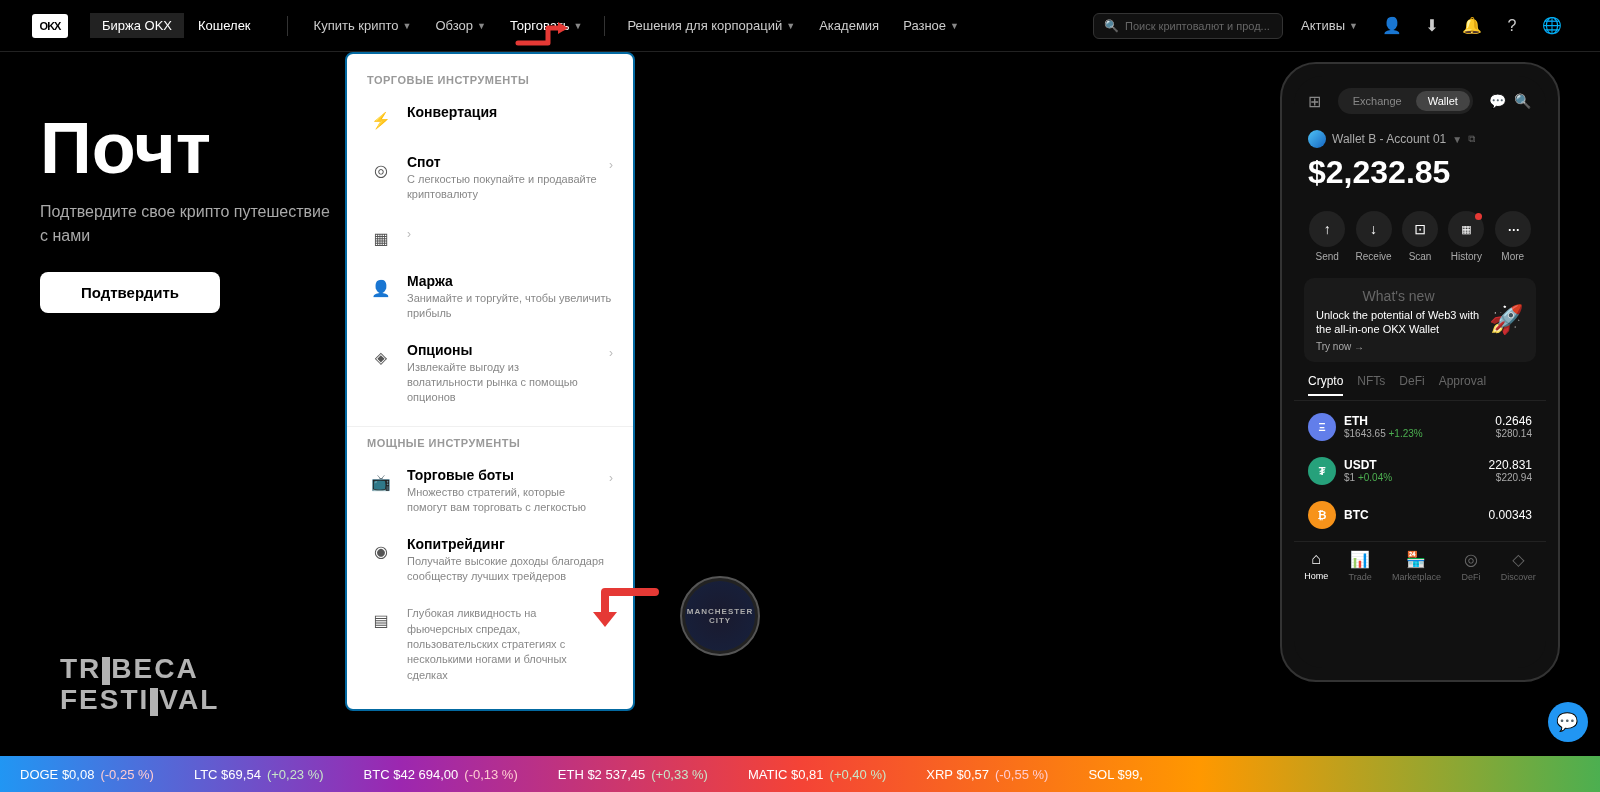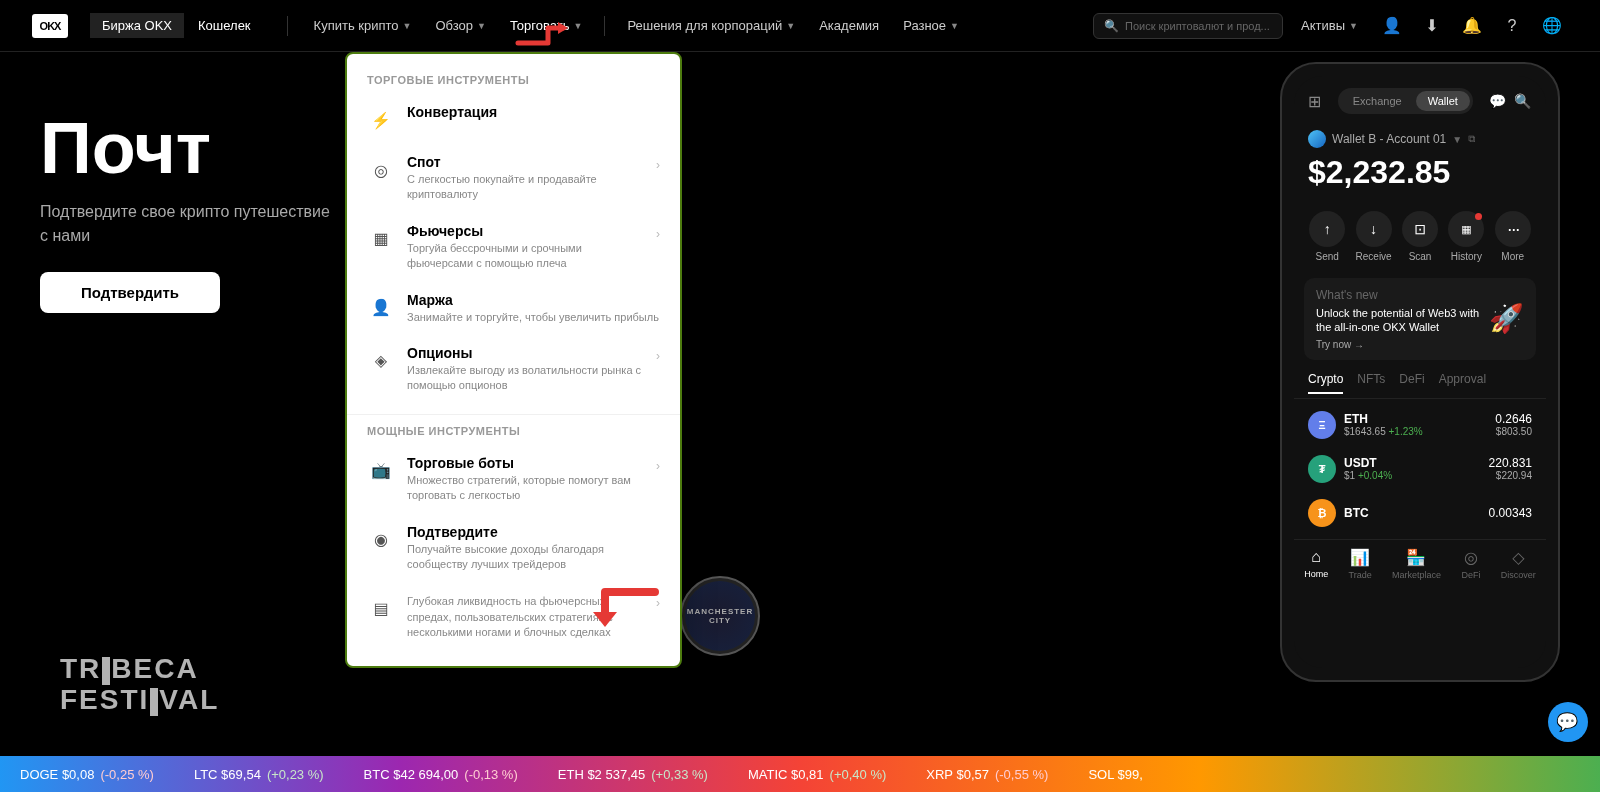--- a/index.html
+++ b/index.html
@@ -219,28 +219,28 @@
       text-align: center;
       font-weight: bold;
       letter-spacing: 1px;
     }
 
     
     .dropdown-menu {
       position: absolute;
       top: 0;
       left: 345px;
-      width: 337px;
+      width: 290px;
       background: #fff;
       color: #000;
       border-radius: 8px;
       padding: 20px 0 16px;
       z-index: 50;
       box-shadow: 0 8px 32px rgba(0,0,0,0.4);
-      border: 2px solid #4d7c0f;
+      border: 2px solid #0369a1;
     }
     .dropdown-section-label {
       font-size: 11px;
       color: #999;
       font-weight: 600;
       padding: 0 20px 8px;
       text-transform: uppercase;
       letter-spacing: 0.5px;
     }
     .dropdown-item {
@@ -417,23 +417,24 @@
     .whats-new {
       background: #1a1a1a;
       margin: 4px 10px;
       border-radius: 10px;
       padding: 10px 12px;
       display: flex;
       align-items: center;
       justify-content: space-between;
     }
     .whats-new-label {
-      font-size: 12px;
+      font-size: 14px;
       color: #666;
       margin-bottom: 4px;
+      text-align: center;
     }
     .whats-new-title {
       font-size: 11px;
       color: #fff;
       font-weight: 500;
       line-height: 1.3;
     }
     .whats-new-emoji {
       font-size: 28px;
       margin-left: 8px;
@@ -677,24 +678,20 @@
       <div class="dropdown-item-icon">◎</div>
       <div class="dropdown-item-content">
         <div class="dropdown-item-title">Спот</div>
         <div class="dropdown-item-desc">С легкостью покупайте и продавайте криптовалюту</div>
       </div>
       <div class="dropdown-item-arrow">›</div>
     </div>
 
     <div class="dropdown-item">
       <div class="dropdown-item-icon">▦</div>
-      <div class="dropdown-item-content">
-        <div class="dropdown-item-title">Фьючерсы</div>
-        <div class="dropdown-item-desc">Торгуйа бессрочными и срочными фьючерсами с помощью плеча</div>
-      </div>
       <div class="dropdown-item-arrow">›</div>
     </div>
 
     <div class="dropdown-item">
       <div class="dropdown-item-icon">👤</div>
       <div class="dropdown-item-content">
         <div class="dropdown-item-title">Маржа</div>
         <div class="dropdown-item-desc">Занимайте и торгуйте, чтобы увеличить прибыль</div>
       </div>
     </div>
@@ -717,21 +714,21 @@
       <div class="dropdown-item-content">
         <div class="dropdown-item-title">Торговые боты</div>
         <div class="dropdown-item-desc">Множество стратегий, которые помогут вам торговать с легкостью</div>
       </div>
       <div class="dropdown-item-arrow">›</div>
     </div>
 
     <div class="dropdown-item">
       <div class="dropdown-item-icon">◉</div>
       <div class="dropdown-item-content">
-        <div class="dropdown-item-title">Подтвердите</div>
+        <div class="dropdown-item-title">Копитрейдинг</div>
         <div class="dropdown-item-desc">Получайте высокие доходы благодаря сообществу лучших трейдеров</div>
       </div>
     </div>
 
     <div class="dropdown-item">
       <div class="dropdown-item-icon">▤</div>
       <div class="dropdown-item-content">
         <div class="dropdown-item-desc">Глубокая ликвидность на фьючерсных спредах, пользовательских стратегиях с несколькими ногами и блочных сделках</div>
       </div>
       <div class="dropdown-item-arrow">›</div>
@@ -818,21 +815,21 @@
           <div class="crypto-icon eth-icon">Ξ</div>
           <div class="crypto-info">
             <div class="crypto-name">ETH</div>
             <div class="crypto-price">
               <span>$1643.65</span>
               <span class="positive">+1.23%</span>
             </div>
           </div>
           <div class="crypto-amount">
             <div class="crypto-qty">0.2646</div>
-            <div class="crypto-val">$803.50</div>
+            <div class="crypto-val">$280.14</div>
           </div>
         </div>
 
         <div class="crypto-item">
           <div class="crypto-icon usdt-icon">₮</div>
           <div class="crypto-info">
             <div class="crypto-name">USDT</div>
             <div class="crypto-price">
               <span>$1</span>
               <span class="positive">+0.04%</span>

